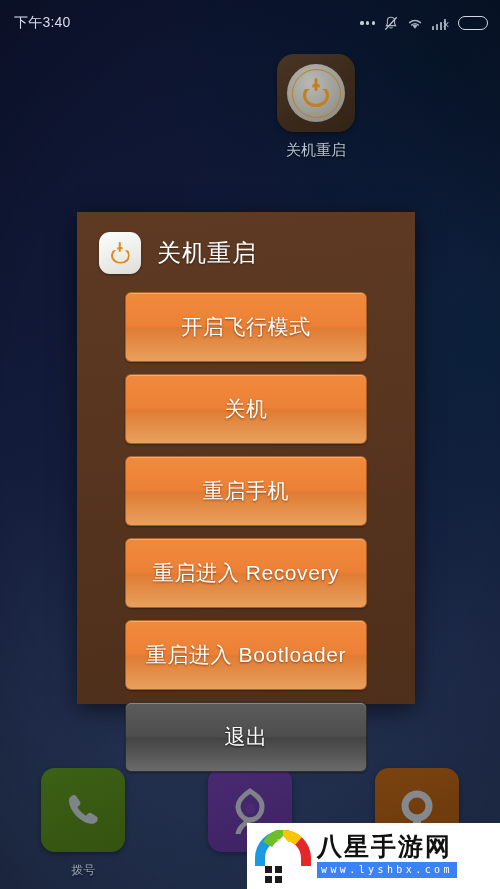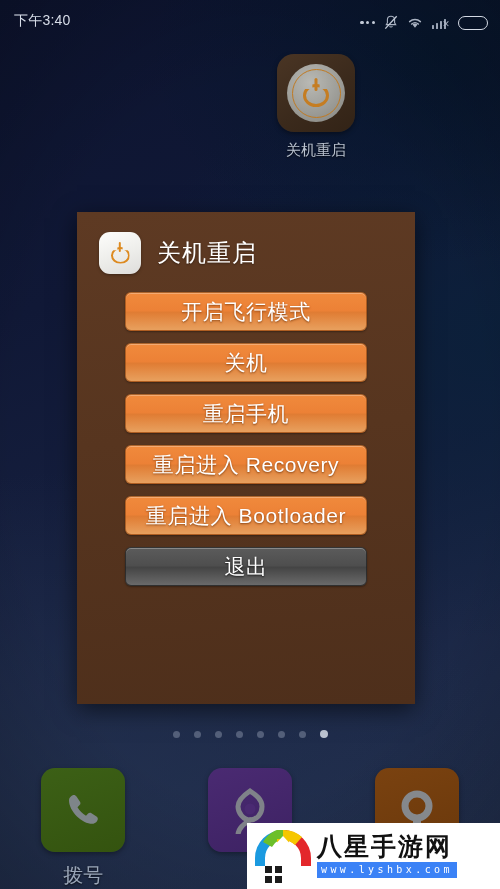--- a/index.html
+++ b/index.html
@@ -26,22 +26,22 @@
       radial-gradient(ellipse 600px 460px at 12% 92%, rgba(36,50,80,0.8) 0%, rgba(36,50,80,0) 75%),
       linear-gradient(160deg,#0d1430 0%,#101836 30%,#16203f 58%,#1d2a49 80%,#23314f 100%);
   }
   .wallpaper-vignette {
     position:absolute; inset:0;
     background:radial-gradient(ellipse 95% 80% at 50% 50%, rgba(0,0,0,0) 50%, rgba(0,0,0,0.35) 100%);
   }
 
   
   .statusbar {
-    position:absolute; top:0; left:0; right:0; height:30px;
-    display:flex; align-items:flex-end;
+    position:absolute; top:8px; left:0; right:0; height:30px;
+    display:flex; align-items:center;
     padding:0 12px 0 14px;
     color:#cfd6e2;
     font-size:13.5px;
     letter-spacing:.2px;
     z-index:5;
   }
   .status-time { color:#d7dde8; font-size:14px; }
   .status-right { margin-left:auto; display:flex; align-items:center; gap:9px; }
 
   .ico-dots { display:flex; gap:2.5px; align-items:center; }
@@ -146,21 +146,21 @@
     color:#ffffff; font-size:24px; letter-spacing:1px;
     text-shadow:0 1px 2px rgba(0,0,0,.4);
   }
 
   .dialog-buttons {
     margin-top:12px;
     padding:0 48px;
     display:flex; flex-direction:column; gap:12px;
   }
   .dlg-btn {
-    height:39px;
+    height:70px;
     border-radius:6px;
     border:1px solid rgba(140,70,20,.65);
     display:flex; align-items:center; justify-content:center;
     color:#ffffff;
     font-size:21px;
     letter-spacing:.6px;
     text-shadow:0 1px 2px rgba(110,50,10,.8);
     cursor:pointer;
     box-shadow:0 1px 2px rgba(0,0,0,.35), inset 0 1px 0 rgba(255,255,255,.28);
   }
@@ -197,21 +197,21 @@
     width:84px; height:84px; border-radius:14px;
     display:flex; align-items:center; justify-content:center;
     box-shadow:0 2px 5px rgba(0,0,0,.35);
   }
   .dock-icon.phone    { background:linear-gradient(160deg,#3c6016 0%,#34530f 100%); }
   .dock-icon.contacts { background:linear-gradient(160deg,#1a6a8f 0%,#145d80 100%); }
   .dock-icon.browser  { background:linear-gradient(160deg,#4a2a72 0%,#3d2263 100%); }
   .dock-icon.camera   { background:linear-gradient(160deg,#7a4210 0%,#6a380b 100%); }
   .dock-icon svg { display:block; }
   .dock-label {
-    margin-top:10px; font-size:20px; color:#9aa6b8;
+    margin-top:10px; font-size:12px; color:#9aa6b8;
     text-shadow:0 1px 2px rgba(0,0,0,.7);
     white-space:nowrap;
   }
 
   
   .watermark {
     position:absolute; left:247px; top:823px;
     width:253px; height:66px;
     background:#ffffff;
     display:flex; align-items:center;

